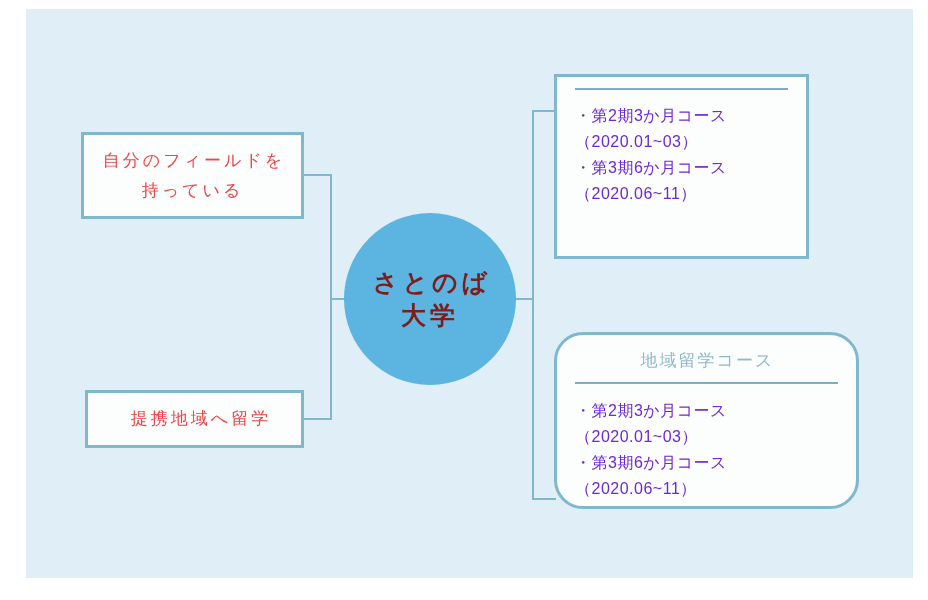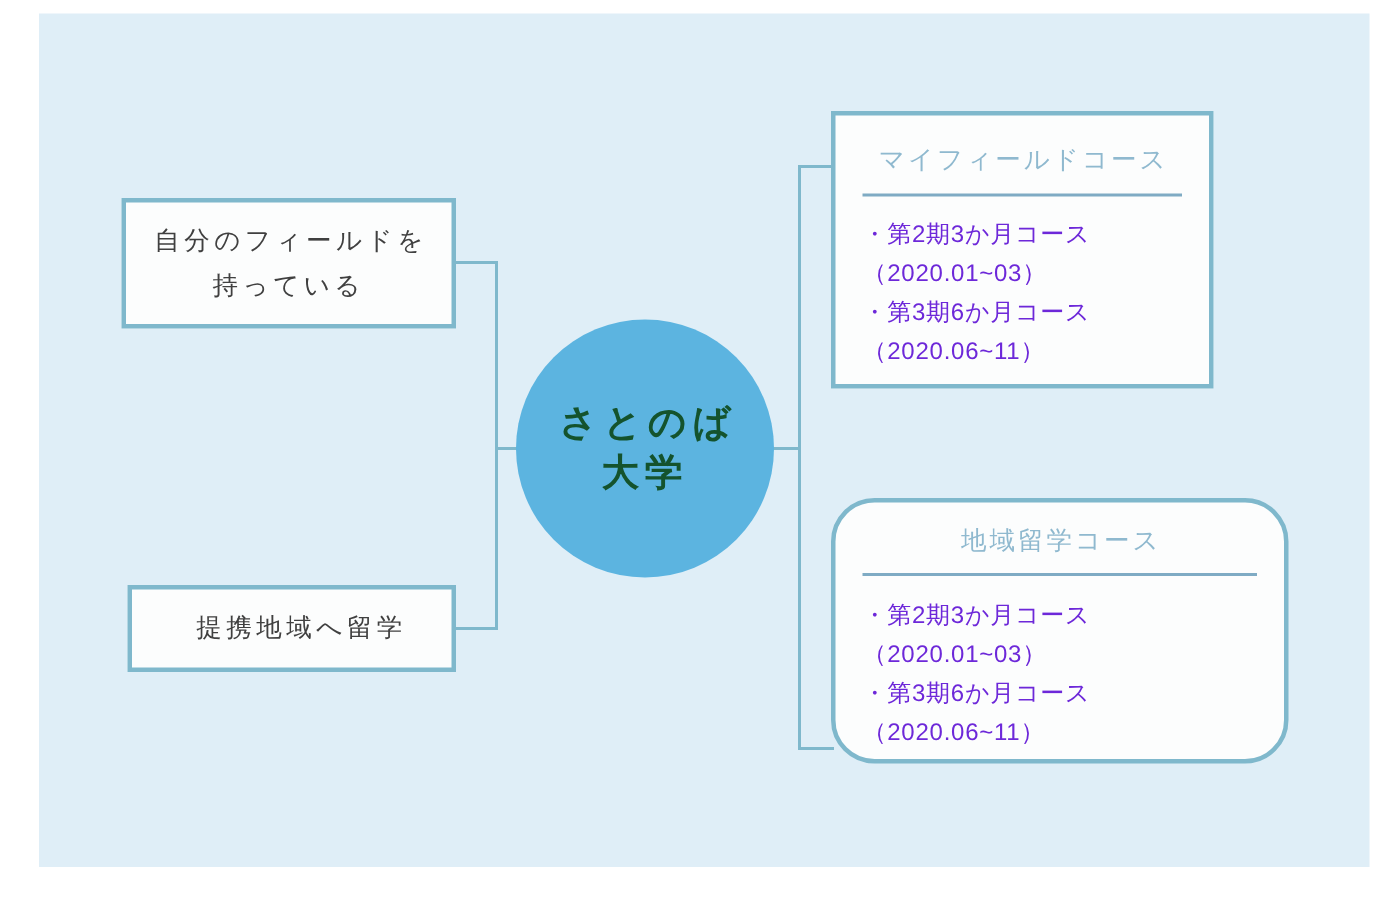--- a/index.html
+++ b/index.html
@@ -40,21 +40,21 @@
   }
 
   
   .cond {
     display: flex;
     align-items: center;
     justify-content: center;
     text-align: center;
   }
   .cond-text {
-    color: #404040;
+    color: #ef4444;
     font-size: 17px;
     line-height: 30px;
     letter-spacing: 3px;
     text-indent: 3px;
     font-weight: 500;
     white-space: pre-line;
   }
 
   #box-field {
     left: 81px;
@@ -77,21 +77,21 @@
     top: 213px;
     width: 172px;
     height: 172px;
     border-radius: 50%;
     background: #5cb4e0;
     display: flex;
     align-items: center;
     justify-content: center;
   }
   #circle-label {
-    color: #14532d;
+    color: #7f1d1d;
     font-size: 25px;
     line-height: 33px;
     letter-spacing: 4px;
     text-indent: 4px;
     text-align: center;
     font-weight: 600;
     white-space: pre-line;
   }
 
   
@@ -183,21 +183,20 @@
   <div class="card cond" id="box-exchange">
     <div class="cond-text">提携地域へ留学</div>
   </div>
 
   <div id="circle">
     <div id="circle-label">さとのば
 大学</div>
   </div>
 
   <div class="card course" id="box-myfield">
-    <div class="course-title">マイフィールドコース</div>
     <div class="course-divider"></div>
     <ul class="course-body">
       <li class="course-item">
         <span>・</span><span>第2期3か月コース</span>
         <span class="dates">（2020.01~03）</span>
       </li>
       <li class="course-item">
         <span>・</span><span>第3期6か月コース</span>
         <span class="dates">（2020.06~11）</span>
       </li>

